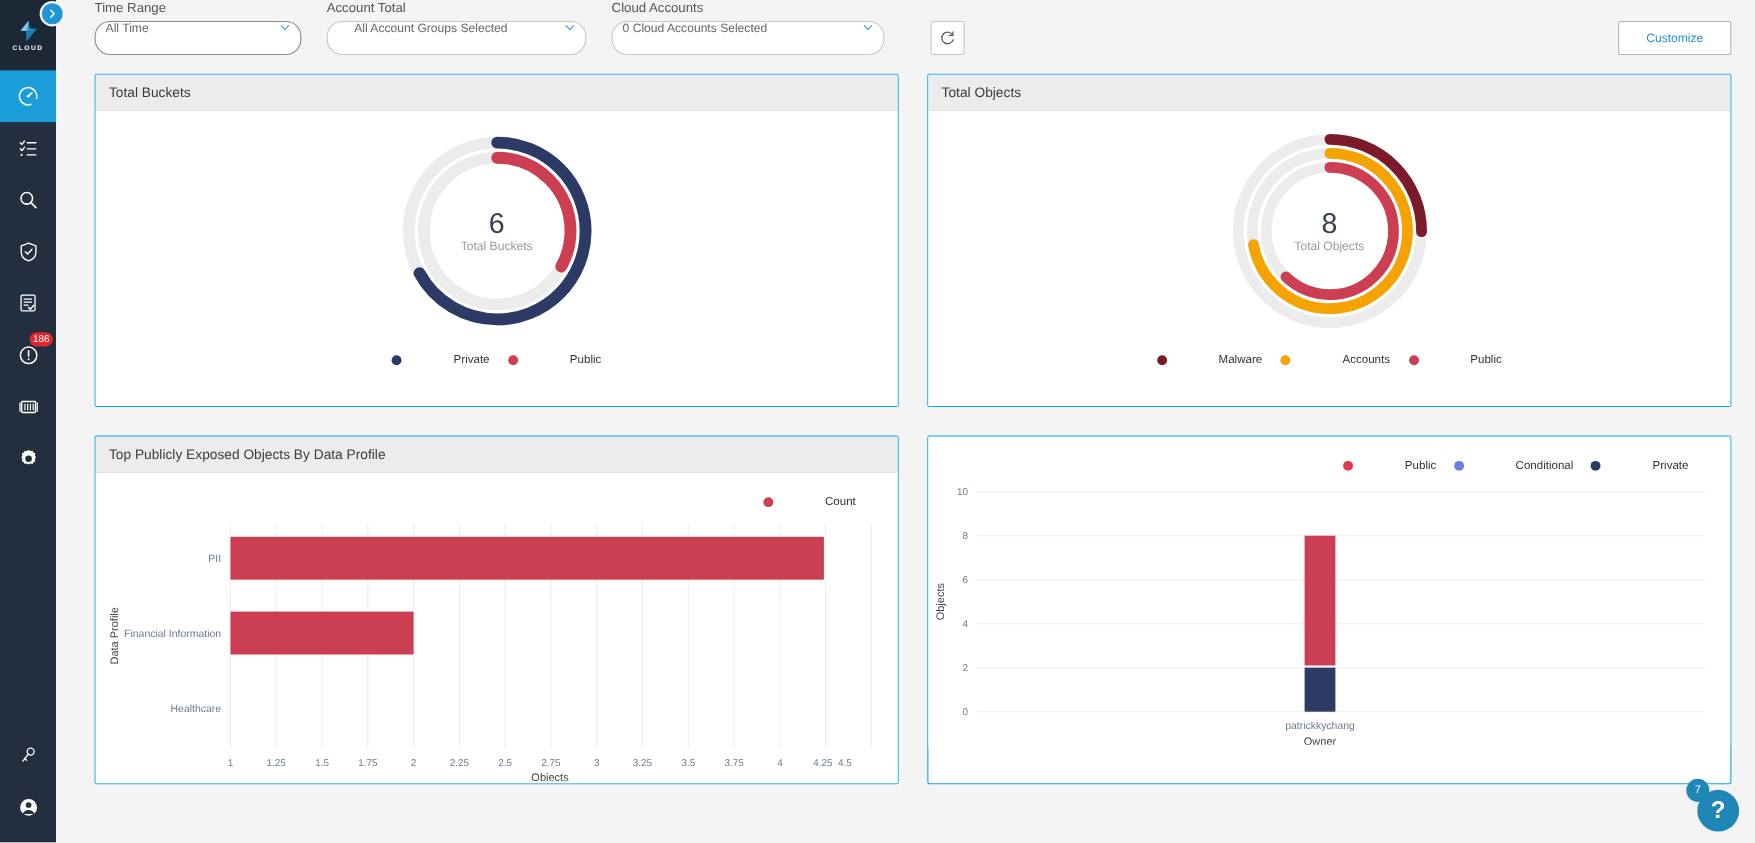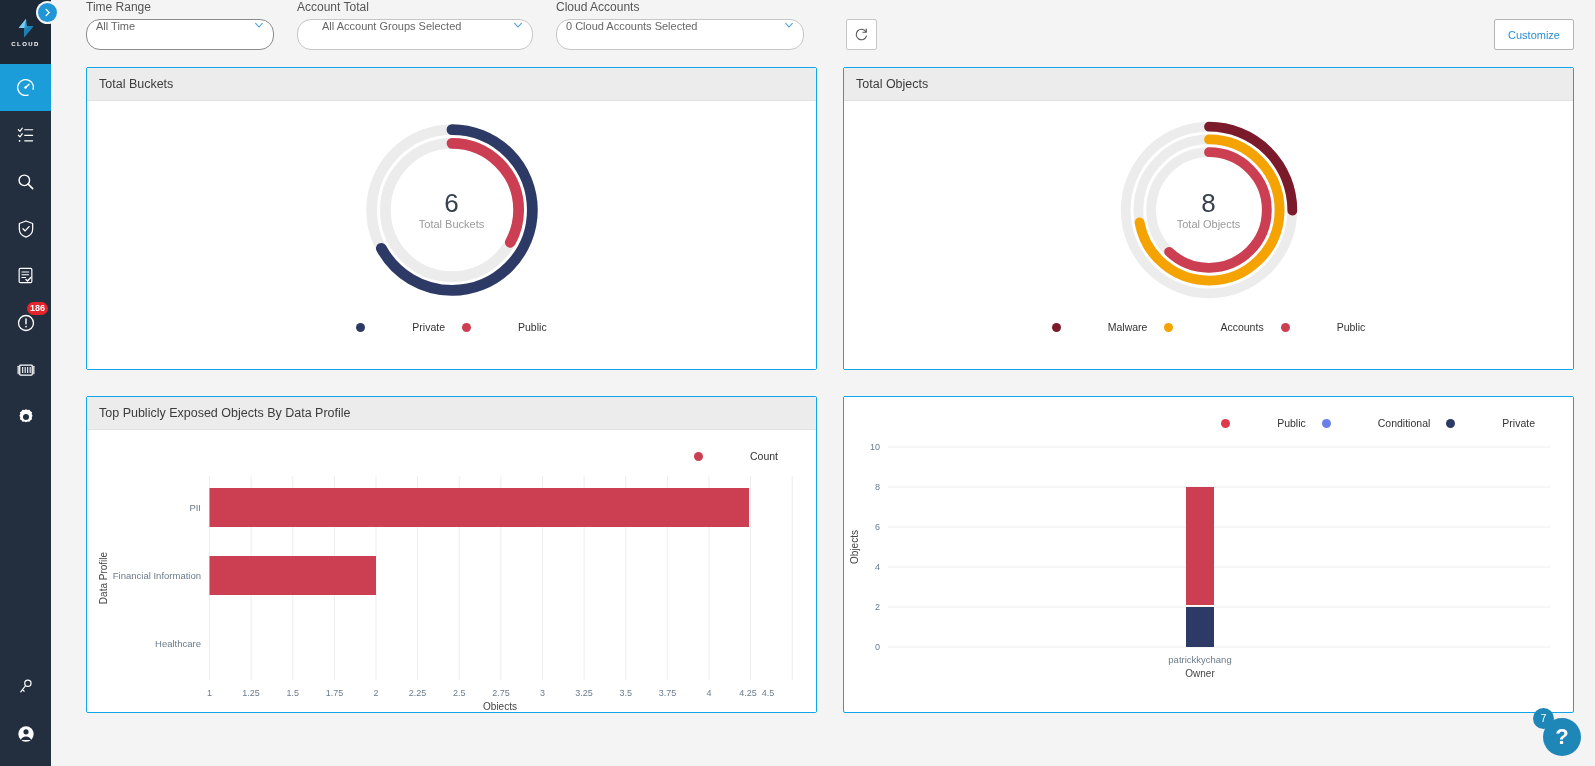--- a/index.html
+++ b/index.html
@@ -34,21 +34,21 @@
   .nav-item {
     width: 51px; height: 47px; display: flex; align-items: center;
     justify-content: center; position: relative; cursor: pointer;
   }
   .nav-item.active { background: #1b9dd9; }
   .nav-item svg { display: block; }
   .nav-badge {
     position: absolute; top: 3px; left: 27px; background: #e4262c;
     color: #fff; font-size: 9px; line-height: 13px; height: 13px;
     min-width: 21px; padding: 0 3px; border-radius: 7px;
-    text-align: center; font-weight: bold;
+    text-align: center; font-weight: normal;
   }
   .nav-spacer { flex: 1 1 auto; }
 
   
   .main {
     flex: 1 1 auto; position: relative; overflow: hidden;
     background: #f4f4f4; padding: 0 21px;
   }
   .page-title {
     font-size: 17px; color: #3b3b3b; padding: 13px 0 9px 14px;
@@ -68,21 +68,21 @@
   .select.w2 { width: 236px; padding-left: 24px; }
   .select.w3 { width: 248px; }
   .select-value { font-size: 11px; color: #666; flex: 1 1 auto; }
   .chev { width: 10px; height: 10px; }
   .refresh-btn {
     width: 31px; height: 31px; background: #fff; border: 1px solid #c6c6c6;
     border-radius: 2px; display: flex; align-items: center;
     justify-content: center; cursor: pointer; margin-left: 19px;
   }
   .customize-btn {
-    position: absolute; right: 0; bottom: 0; width: 80px; height: 31px;
+    position: absolute; right: 0; bottom: 0; width: 103px; height: 31px;
     border: 1px solid #b5b5b5; border-radius: 2px; background: #fff;
     color: #2d8fd0; font-size: 11px; display: flex;
     align-items: center; justify-content: center; cursor: pointer;
   }
 
   
   .grid {
     display: grid; grid-template-columns: 1fr 1fr; gap: 26px;
     padding: 17px 0 0 14px;
   }

